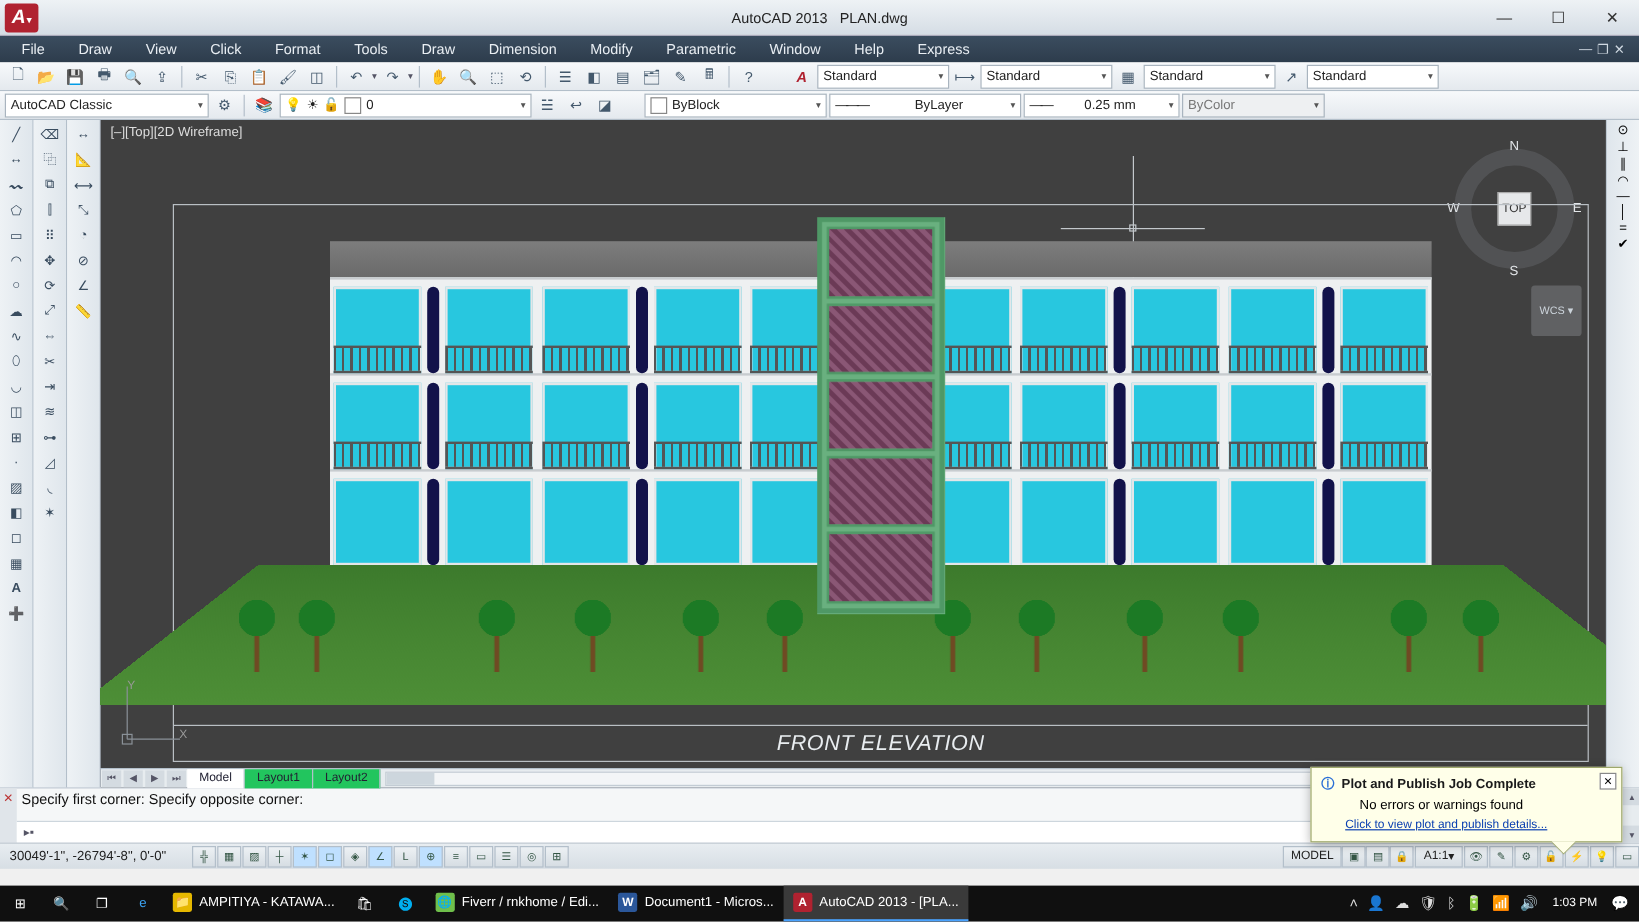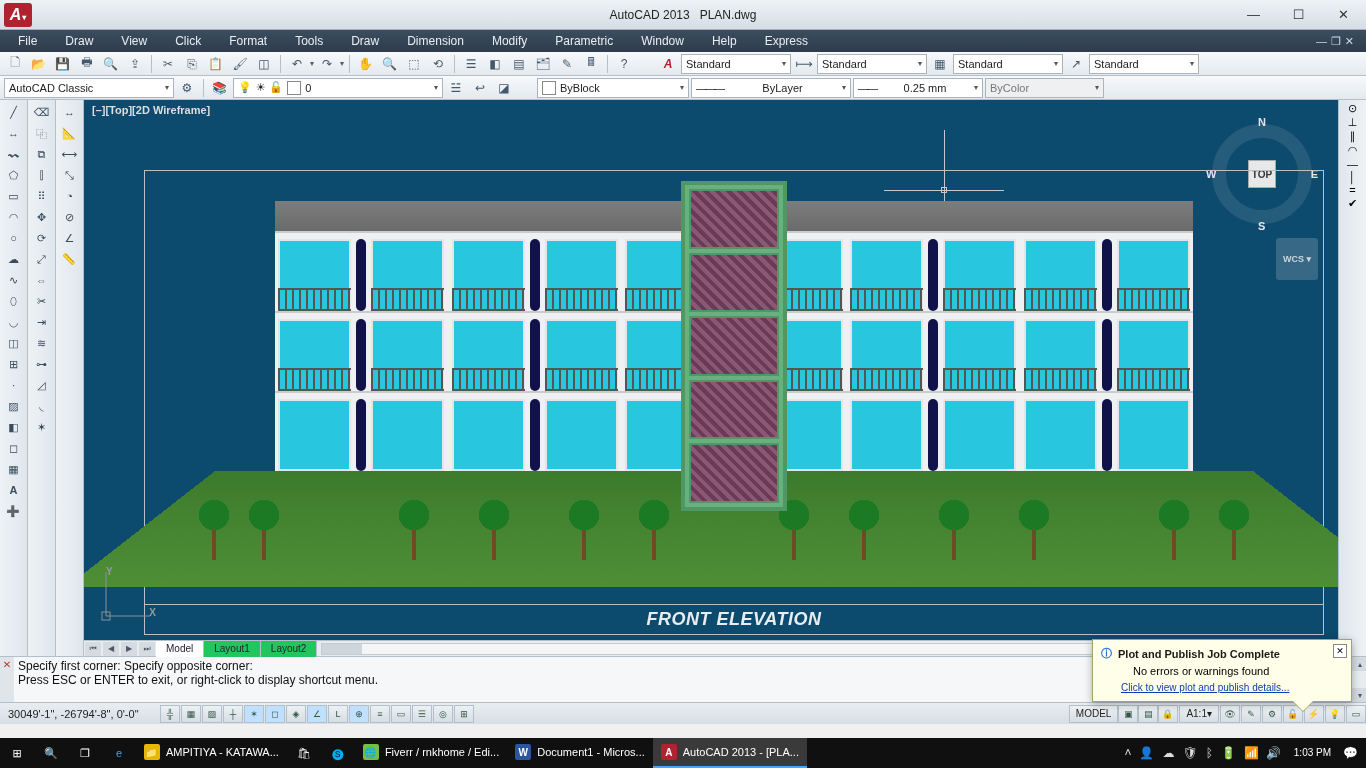--- a/index.html
+++ b/index.html
@@ -21,21 +21,21 @@
 .toolbar-row .sep { width:1px; height:18px; background:#b3bfca; margin:0 3px; }
 .toolbar-row .dd { height:20px; background:#fff; border:1px solid #a9b4bf; display:flex; align-items:center; padding:0 4px; font-size:11px; color:#222; gap:4px; }
 .toolbar-row .dd .chev { margin-left:auto; font-size:8px; color:#555; }
 .toolbar-row .swatch { width:14px; height:14px; border:1px solid #888; }
 
 .workspace { position: relative; height: 556px; display:flex; background:#e8edf2; }
 .palette { width: 28px; background: linear-gradient(90deg,#eef2f5,#dfe6ec); border-right:1px solid #b3bfca; display:flex; flex-direction:column; align-items:center; padding:2px 0; gap:1px; overflow:hidden; }
 .palette .pt { width:22px; height:20px; display:flex; align-items:center; justify-content:center; font-size:11px; color:#394c5f; border-radius:2px; }
 
 .canvas-wrap { flex:1; display:flex; flex-direction:column; background:#222; position:relative; }
-.canvas { flex:1; background:#0c4a6e; position:relative; overflow:hidden;font-weight:bold; }
+.canvas { flex:1; background:#404040; position:relative; overflow:hidden; }
 .viewport-label { position:absolute; top:4px; left:8px; color:#ddd; font-size:11px; }
 .crosshair { position:absolute; top:30px; left:800px; width:120px; height:120px; pointer-events:none; }
 .crosshair::before, .crosshair::after { content:""; position:absolute; background:#c3c8cc; }
 .crosshair::before { left:60px; top:0; width:1px; height:120px; }
 .crosshair::after { top:60px; left:0; height:1px; width:120px; }
 .crosshair .box { position:absolute; left:57px; top:57px; width:6px; height:6px; border:1px solid #c3c8cc; }
 
 .drawing-frame { position:absolute; left:60px; top:70px; width:1180px; height:465px; border:1px solid #b9bfc4; }
 .drawing-title { position:absolute; left:0; right:0; bottom:0; height:30px; border-top:1px solid #b9bfc4; display:flex; align-items:center; justify-content:center; color:#e9edf0; font-style:italic; font-size:18px; letter-spacing:.5px;}
 .scene { position:absolute; left:0; right:0; top:0; bottom:30px; }
@@ -568,24 +568,23 @@
     <div class="pt">◠</div>
     <div class="pt">—</div>
     <div class="pt">│</div>
     <div class="pt">=</div>
     <div class="pt">✔</div>
   </div>
 </div>
 
 <div class="cmd-area">
   <div class="cmd-close">✕</div>
-  <div style="flex:1;display:flex;flex-direction:row">
+  <div style="flex:1;display:flex;flex-direction:column">
     <div class="cmd-lines">
       <div>Specify first corner: Specify opposite corner:</div>
-      <div>Press ESC or ENTER to exit, or right-click to display shortcut menu.</div>
     </div>
     <div class="cmd-input-row">
       <div class="handle">▸▪</div>
       <input class="cmd-input" style="">
     </div>
   </div>
   <div class="cmd-side">
     <div class="sb-btn">▴</div>
     <div class="sb-btn">▾</div>
   </div>

